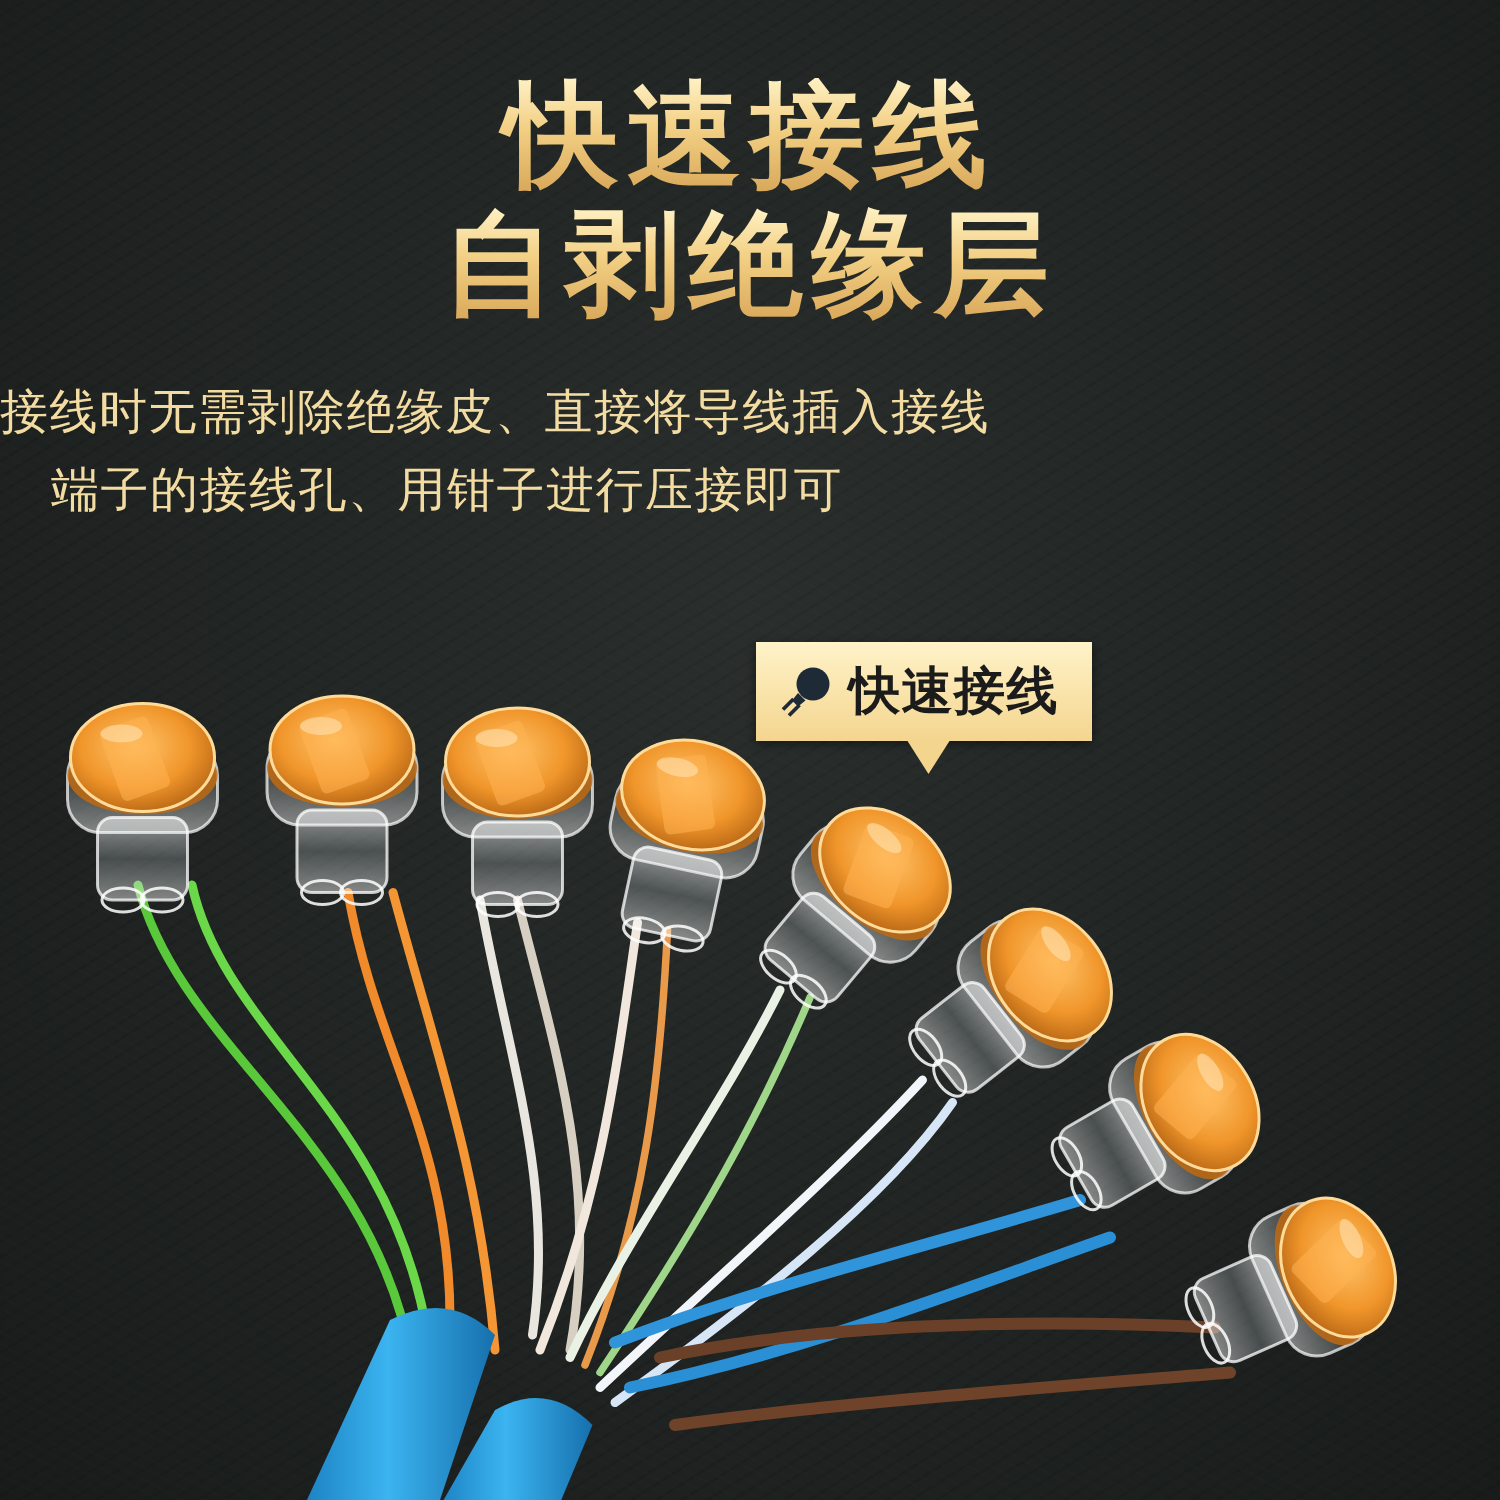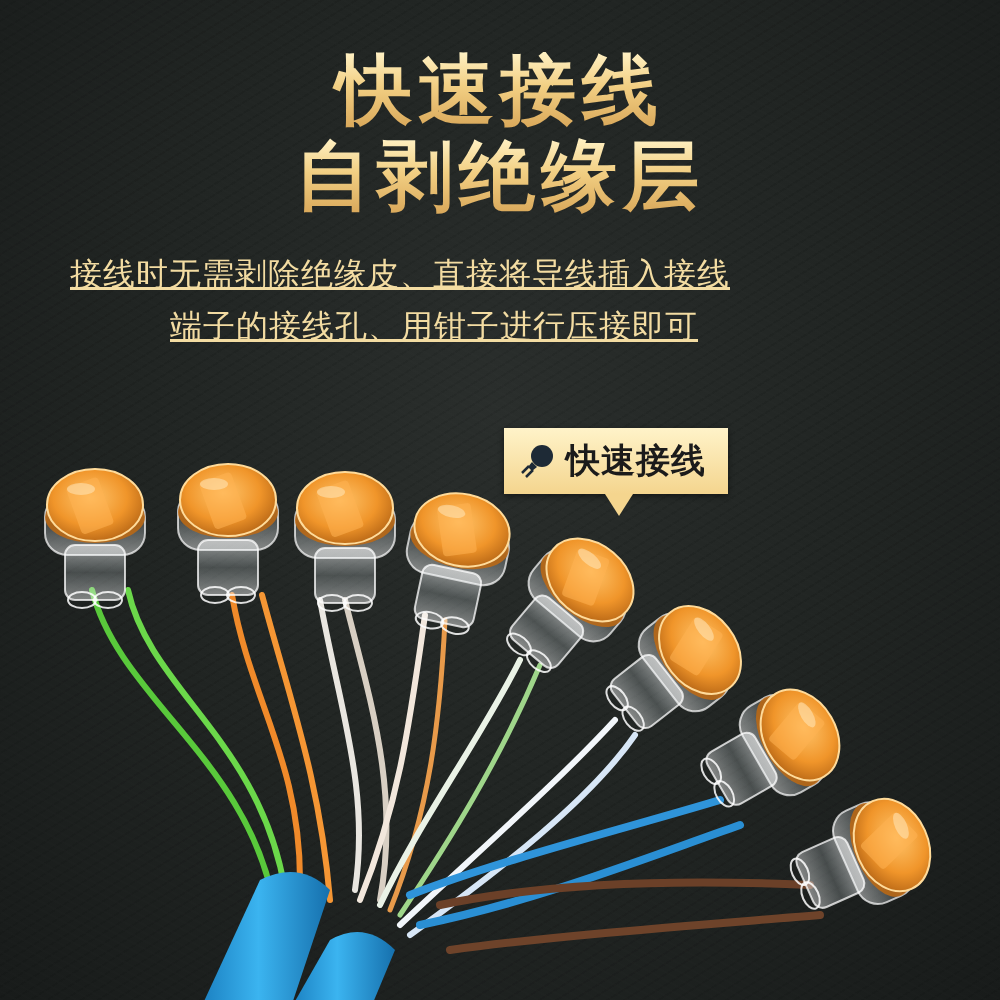--- a/index.html
+++ b/index.html
@@ -21,24 +21,23 @@
       -webkit-background-clip: text; background-clip: text;
       color: transparent;
     }
     .title {
       position: absolute; left: 0; width: 1000px; text-align: center;
       font-weight: bold; font-size: 76px; letter-spacing: 6px; line-height: 1;
     }
     .title.l1 { top: 52px; }
     .title.l2 { top: 138px; }
     .desc {
-      position: absolute; left: 0; width: 800px; text-align: center;
+      position: absolute; left: 0; width: 800px; text-align: left;
       font-size: 32px; color: #f3dca2; line-height: 1;
       letter-spacing: 1px;
-      text-decoration: underline;
     }
     .desc.l1 { top: 258px; }
     .desc.l2 { top: 310px; margin-left: 34px; }
     .badge {
       position: absolute; left: 504px; top: 428px; width: 224px; height: 66px;
       background: linear-gradient(180deg, #fff3c9 0%, #f4d58e 100%);
       display: flex; align-items: center; padding-left: 14px;
       box-shadow: 0 2px 6px rgba(0,0,0,0.45);
     }
     .badge::after {

